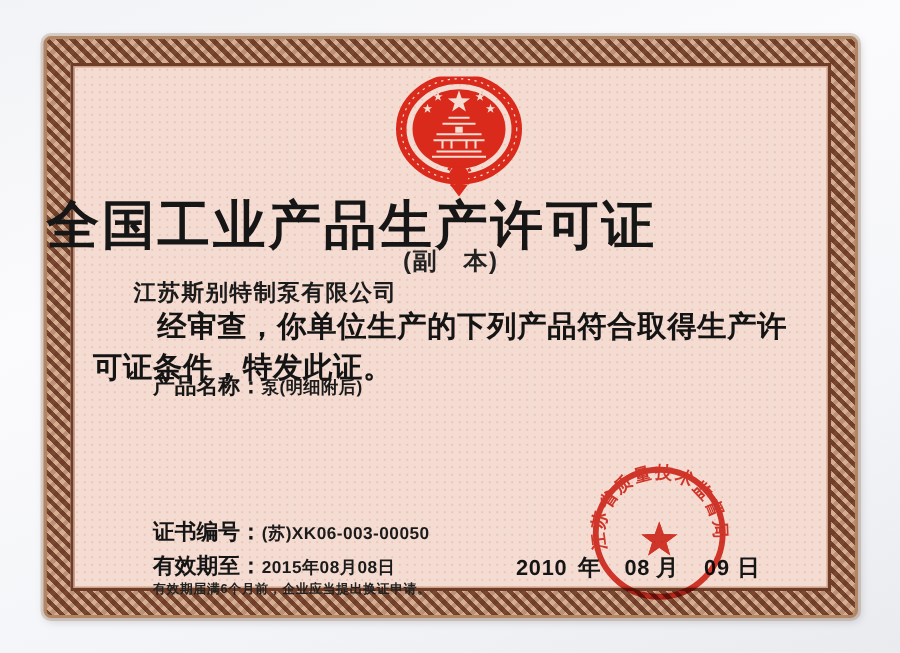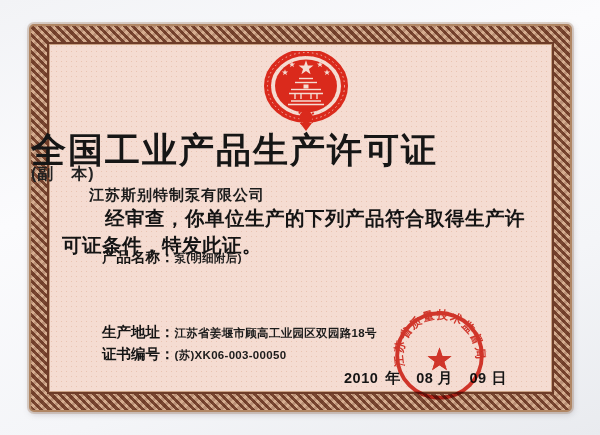--- a/index.html
+++ b/index.html
@@ -26,21 +26,21 @@
     background-size:5px 5px;
     border:2px solid #6e3c28;
     box-shadow:inset 0 0 0 1px #caa183;
   }
   .emblem{position:absolute;left:233px;top:25px;width:84px;height:80px;}
   .title{
     position:absolute;left:0;top:101px;width:100%;text-align:left;
     font-size:35px;font-weight:900;color:#161616;letter-spacing:2px;white-space:nowrap;
   }
   .subtitle{
-    position:absolute;left:0;top:138px;width:100%;text-align:left;
+    position:absolute;left:0;top:138px;width:100%;text-align:center;
     font-size:16px;font-weight:700;color:#222;letter-spacing:1px;
   }
   .company{
     position:absolute;left:58px;top:160px;
     font-size:15px;font-weight:700;color:#1b1b1b;letter-spacing:1px;
   }
   .statement{
     position:absolute;left:31px;top:179px;width:482px;
     font-size:19.5px;line-height:27px;font-weight:800;color:#141414;
     text-indent:2.2em;word-break:break-all;letter-spacing:0.5px;font-family:Liberation Serif, serif;
@@ -108,29 +108,30 @@
   <div class="title">全国工业产品生产许可证</div>
   <div class="subtitle">(副　本)</div>
   <div class="company">江苏斯别特制泵有限公司</div>
   <div class="statement">经审查，你单位生产的下列产品符合取得生产许可证条件，特发此证。</div>
 
   <div class="field-row row-product">
     <span class="field-label">产品名称：</span><span class="field-value">泵(明细附后)</span>
   </div>
 
 
-  <div class="field-row row-prod-address">
-    <span class="field-label">生产地址：</span><span class="field-value">江苏省姜堰市顾高工业园区双园路18号</span>
-  </div>
 
   <div class="field-row row-cert-no">
     <span class="field-label">证书编号：</span><span class="field-value">(苏)XK06-003-00050</span>
   </div>
 
+  <div class="field-row row-valid">
+    <span class="field-label">有效期至：</span><span class="field-value">2015年08月08日</span>
+  </div>
 
+  <div class="renewal-note">有效期届满6个月前，企业应当提出换证申请。</div>
 
   <div class="issue-date">
     <span class="num">2010</span><span class="unit g1">年</span><span class="num g2">08</span><span class="unit g3">月</span><span class="num g4">09</span><span class="unit g5">日</span>
   </div>
 
   <svg class="seal" viewBox="0 0 100 100">
     <circle cx="50" cy="50" r="45.5" fill="none" stroke="#d5281c" stroke-width="4.2"></circle>
     <path id="sealArc" d="M 12.9,63.5 A 39.5,39.5 0 1 1 87.1,63.5" fill="none"></path>
     <text fill="#d5281c" font-size="12.5" font-weight="bold" letter-spacing="1.6">
       <textPath href="#sealArc" startOffset="2">江苏省质量技术监督局</textPath>

